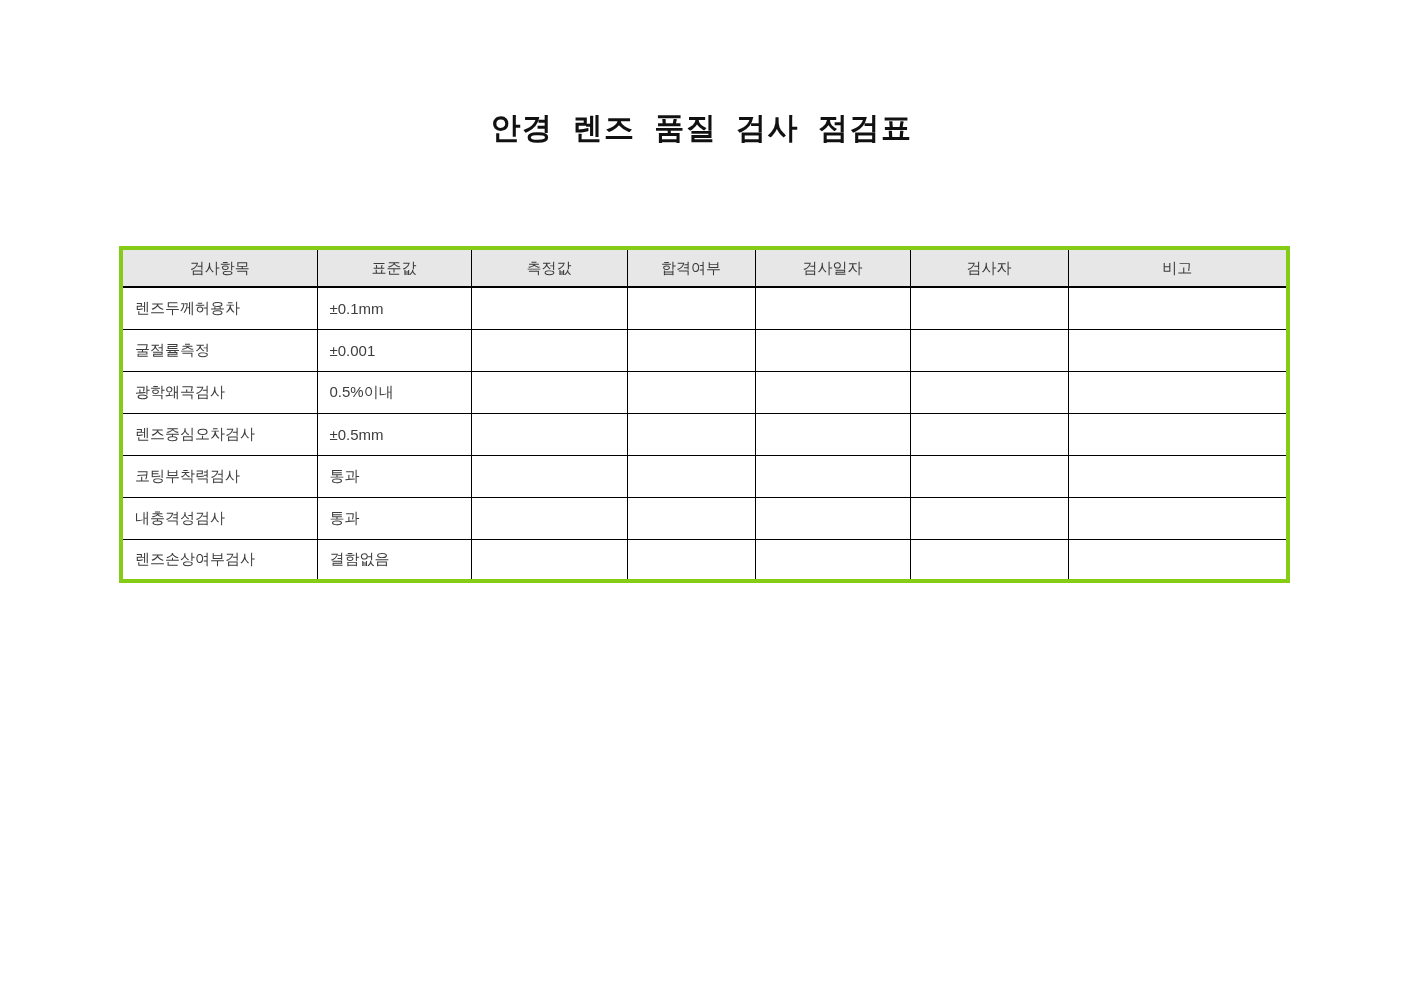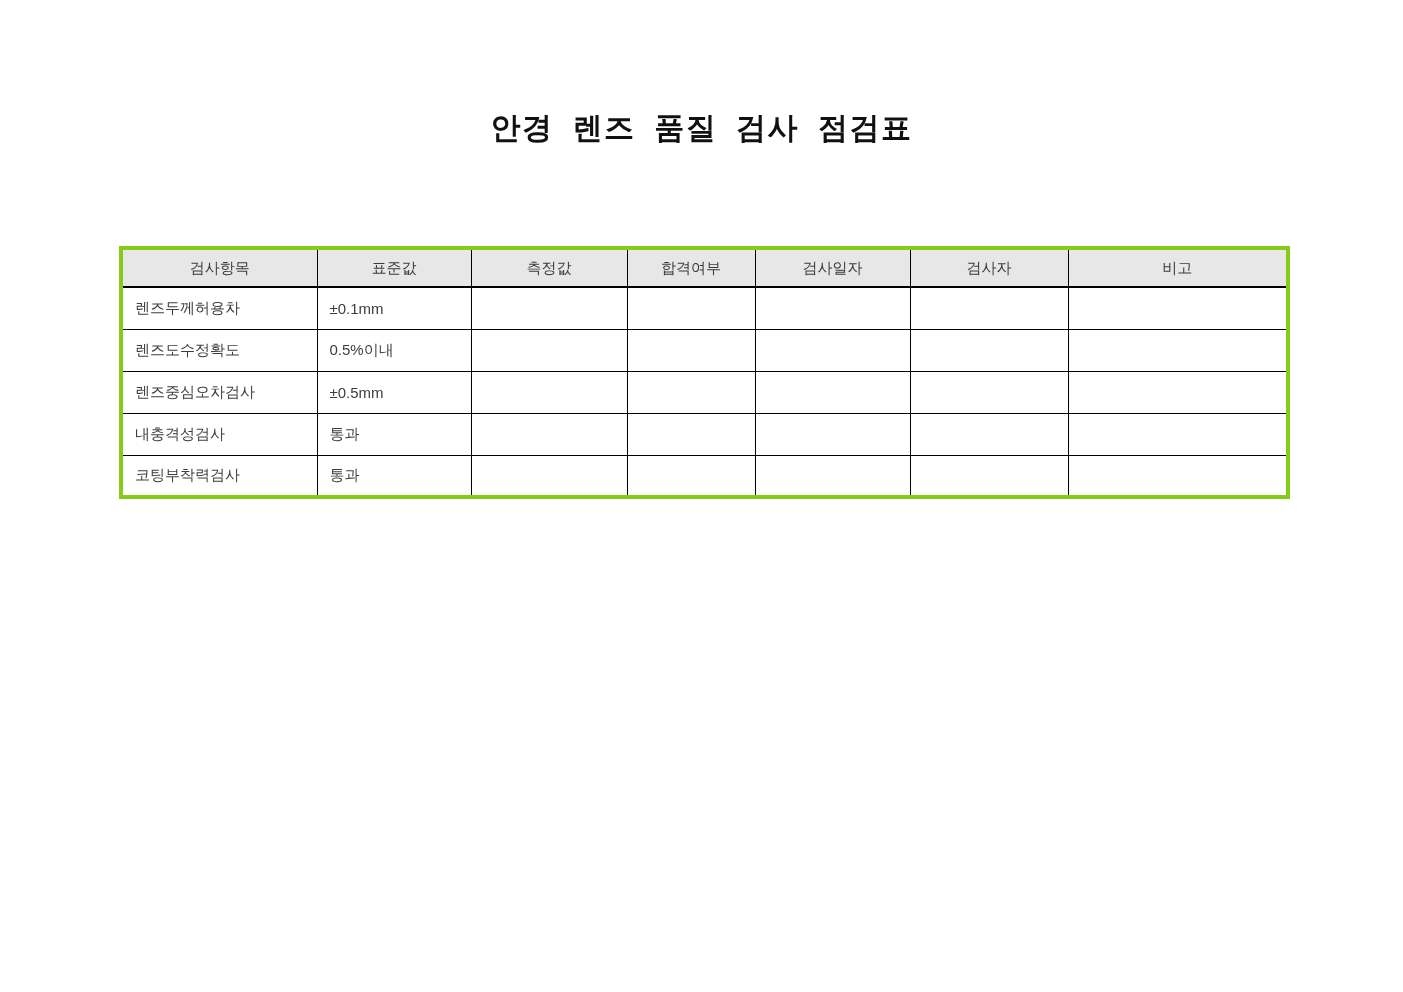--- a/index.html
+++ b/index.html
@@ -90,49 +90,67 @@
         <tr>
           <td>렌즈두께허용차</td>
           <td>±0.1mm</td>
           <td></td>
           <td></td>
           <td></td>
           <td></td>
           <td></td>
         </tr>
         <tr>
-          <td>렌즈도수정확도</td>
+          <td>굴절률측정</td>
+          <td>±0.001</td>
+          <td></td>
+          <td></td>
+          <td></td>
+          <td></td>
+          <td></td>
+        </tr>
+        <tr>
+          <td>광학왜곡검사</td>
           <td>0.5%이내</td>
           <td></td>
           <td></td>
           <td></td>
           <td></td>
           <td></td>
         </tr>
         <tr>
           <td>렌즈중심오차검사</td>
           <td>±0.5mm</td>
           <td></td>
           <td></td>
           <td></td>
           <td></td>
           <td></td>
         </tr>
         <tr>
+          <td>코팅부착력검사</td>
+          <td>통과</td>
+          <td></td>
+          <td></td>
+          <td></td>
+          <td></td>
+          <td></td>
+        </tr>
+        <tr>
           <td>내충격성검사</td>
           <td>통과</td>
           <td></td>
           <td></td>
           <td></td>
           <td></td>
           <td></td>
         </tr>
         <tr>
-          <td>코팅부착력검사</td>
-          <td>통과</td>
+          <td>렌즈손상여부검사</td>
+          <td>결함없음</td>
           <td></td>
           <td></td>
           <td></td>
           <td></td>
           <td></td>
         </tr>
       </tbody>
   </table>
 
 </div>

